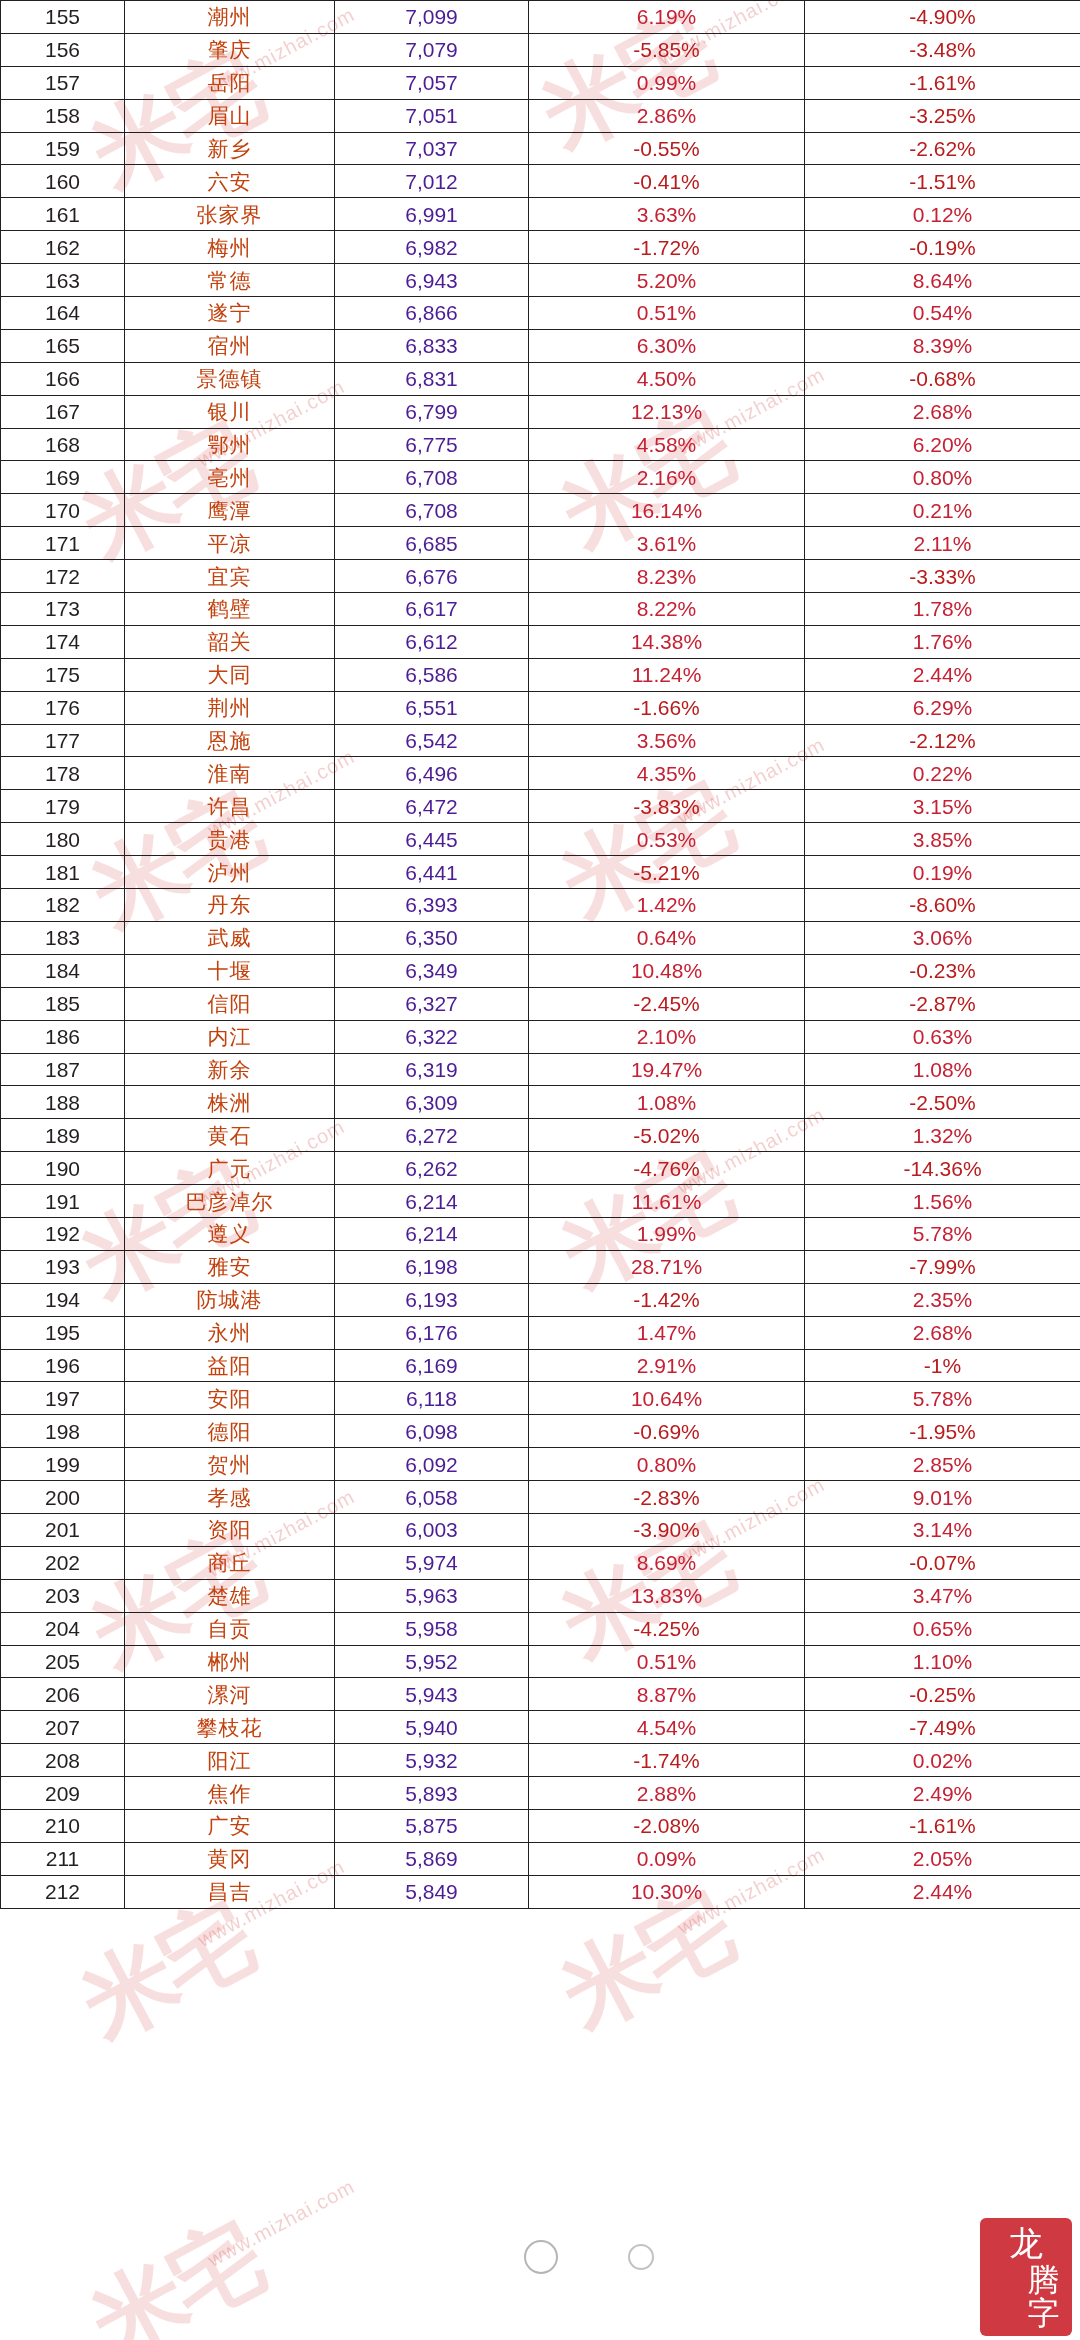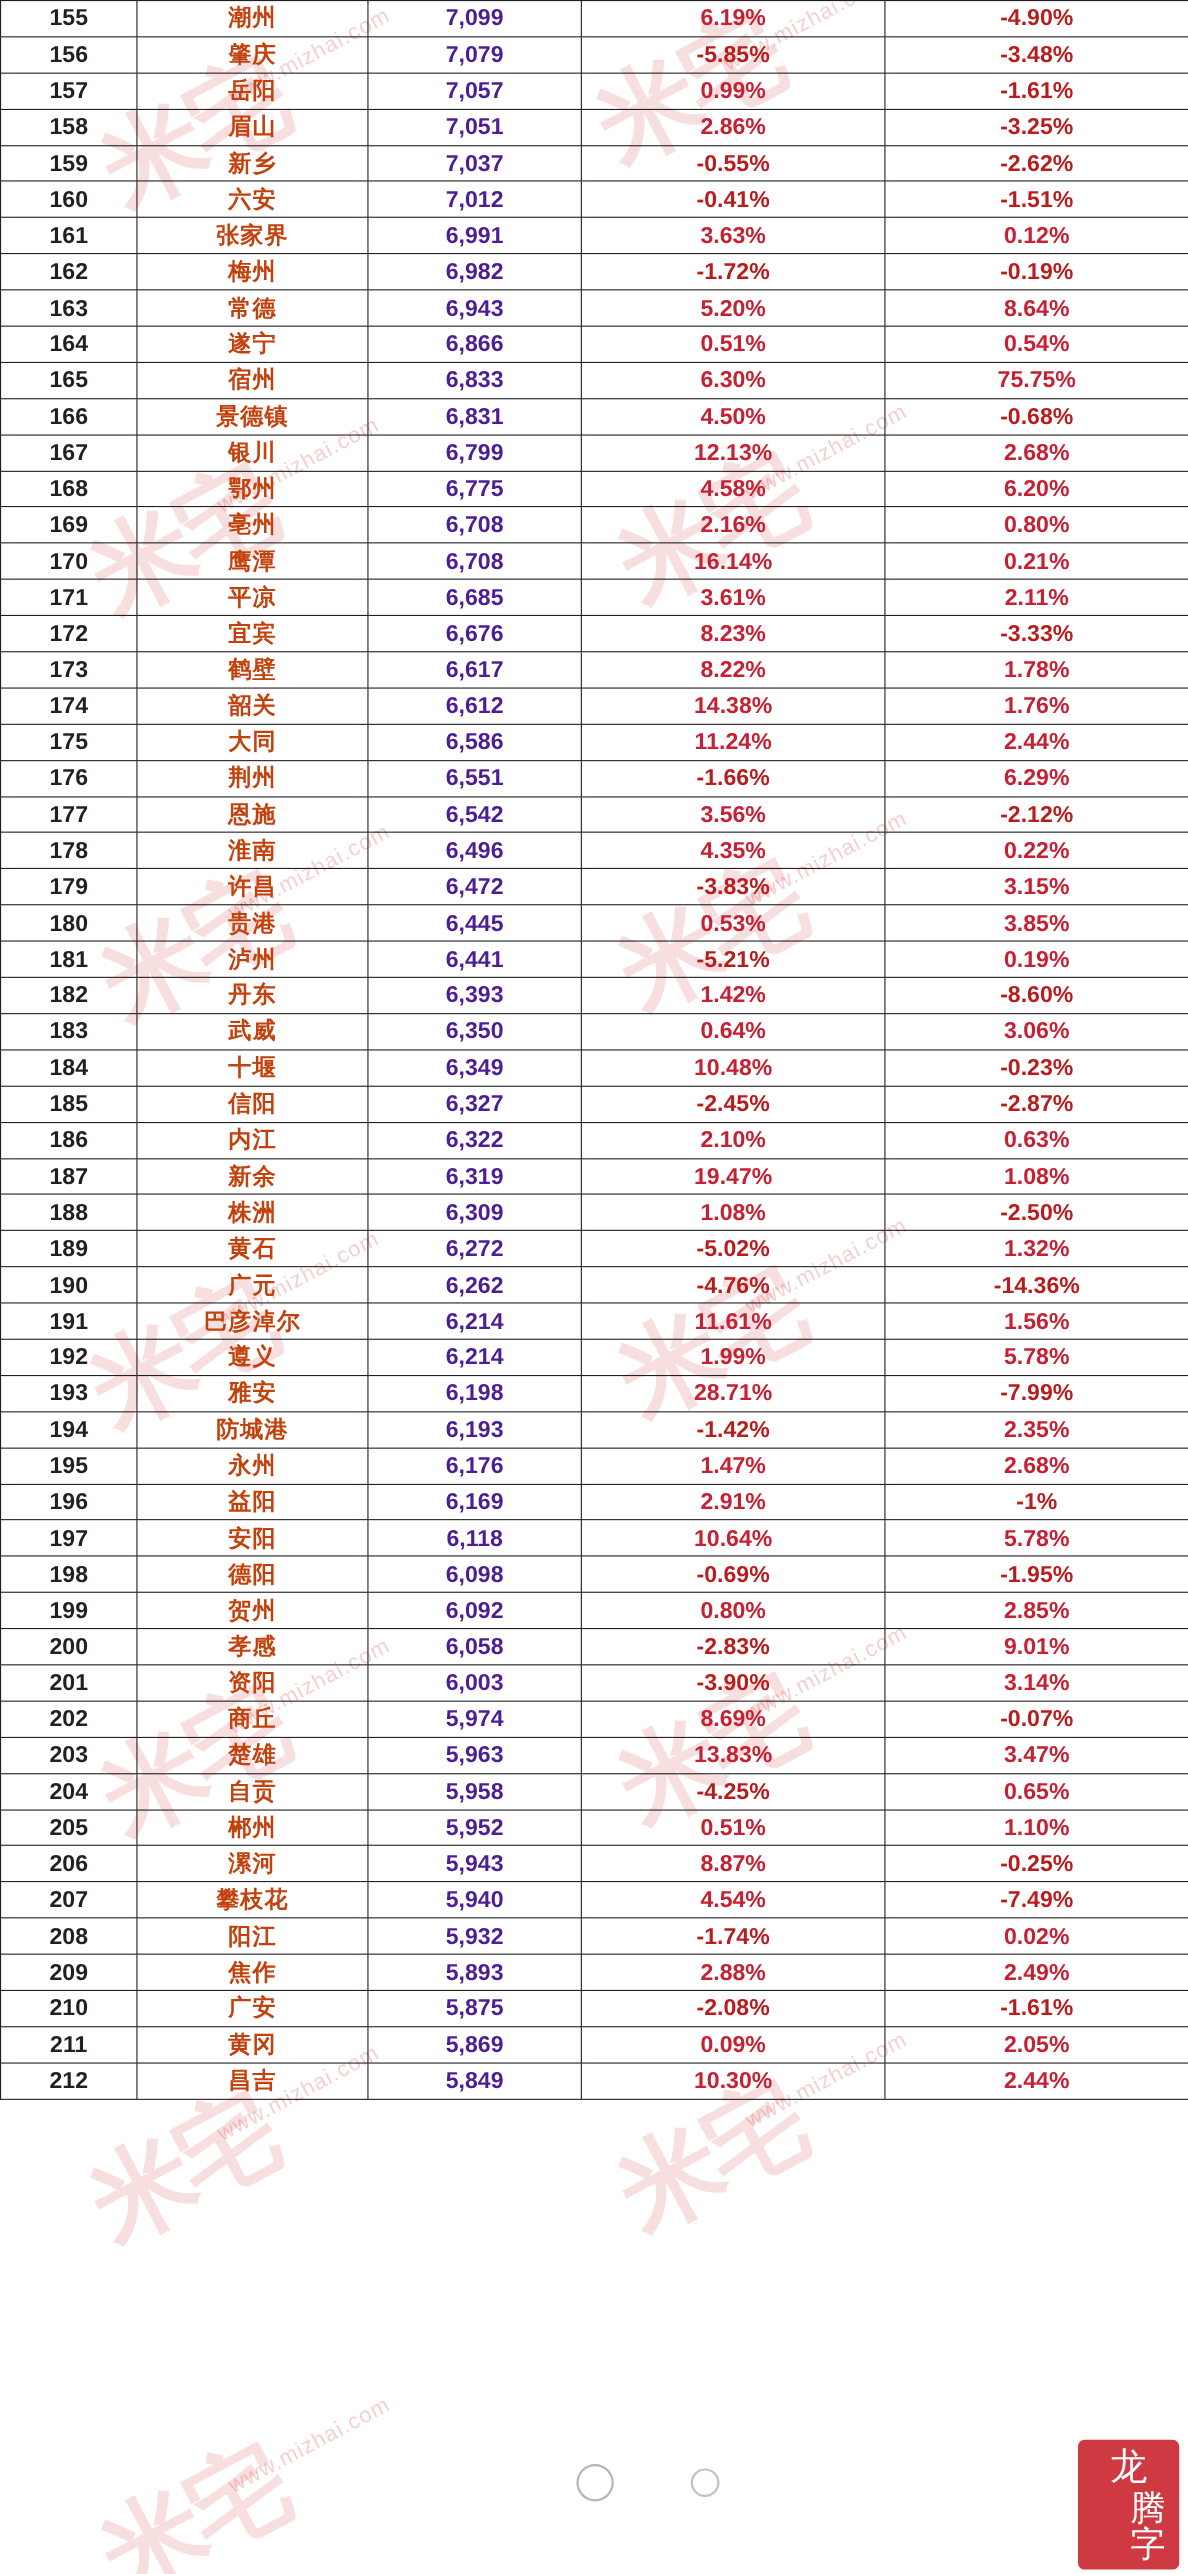--- a/index.html
+++ b/index.html
@@ -20,21 +20,20 @@
     width: 1080px;
     height: 2340px;
     background: #fff;
   }
   table.grid {
     border-collapse: collapse;
     width: 1080px;
     table-layout: fixed;
     position: relative;
     z-index: 2;
-    font-weight: bold;
   }
   table.grid td {
     border: 1px solid #231f20;
     height: 32.9px;
     text-align: center;
     vertical-align: middle;
     font-size: 21px;
     line-height: 1;
     padding: 0;
     background: transparent;
@@ -237,21 +236,21 @@
           <td class="city">遂宁</td>
           <td class="price">6,866</td>
           <td class="chg up">0.51%</td>
           <td class="chg up">0.54%</td>
         </tr>
         <tr>
           <td class="rank">165</td>
           <td class="city">宿州</td>
           <td class="price">6,833</td>
           <td class="chg up">6.30%</td>
-          <td class="chg up">75.75%</td>
+          <td class="chg up">8.39%</td>
         </tr>
         <tr>
           <td class="rank">166</td>
           <td class="city">景德镇</td>
           <td class="price">6,831</td>
           <td class="chg up">4.50%</td>
           <td class="chg down">-0.68%</td>
         </tr>
         <tr>
           <td class="rank">167</td>

